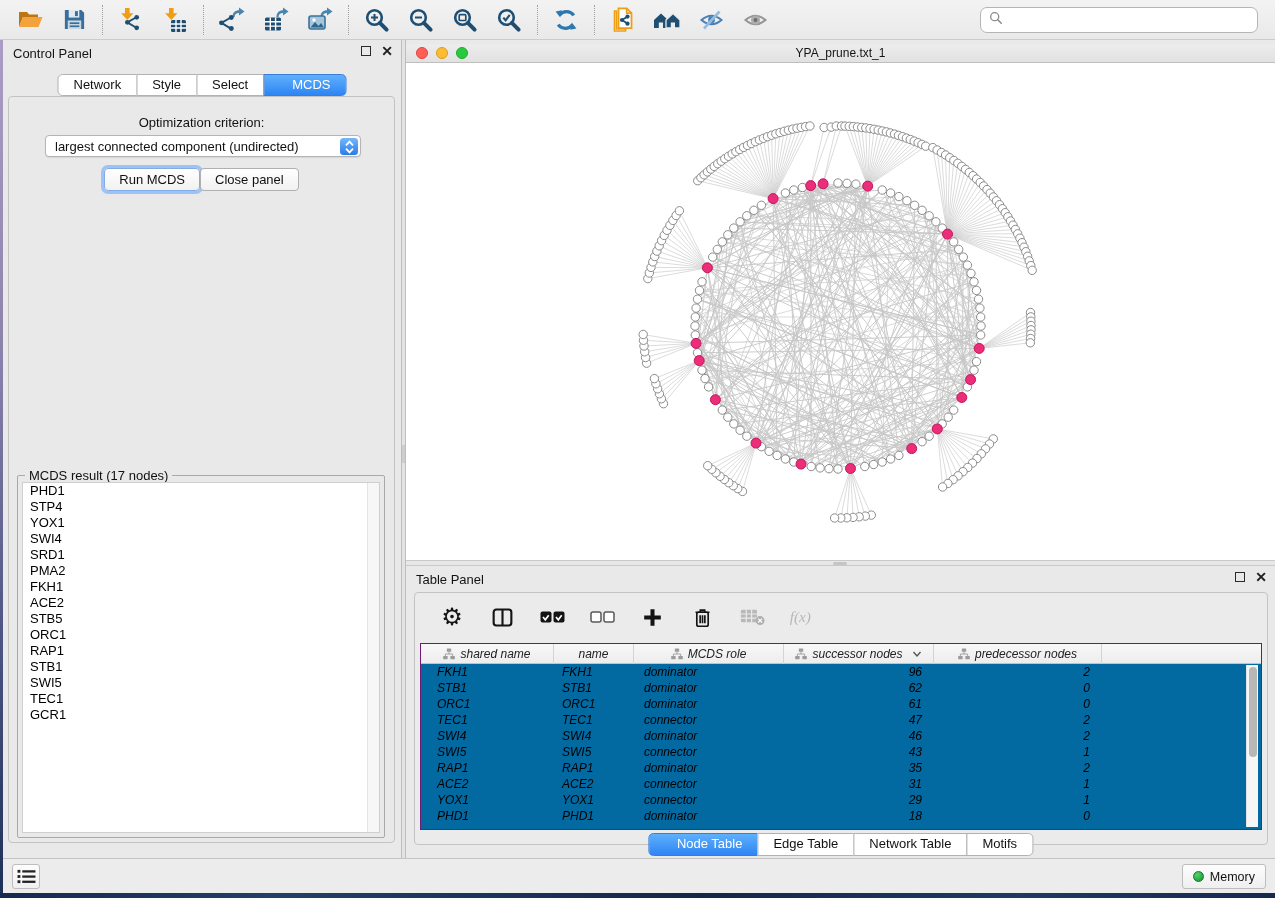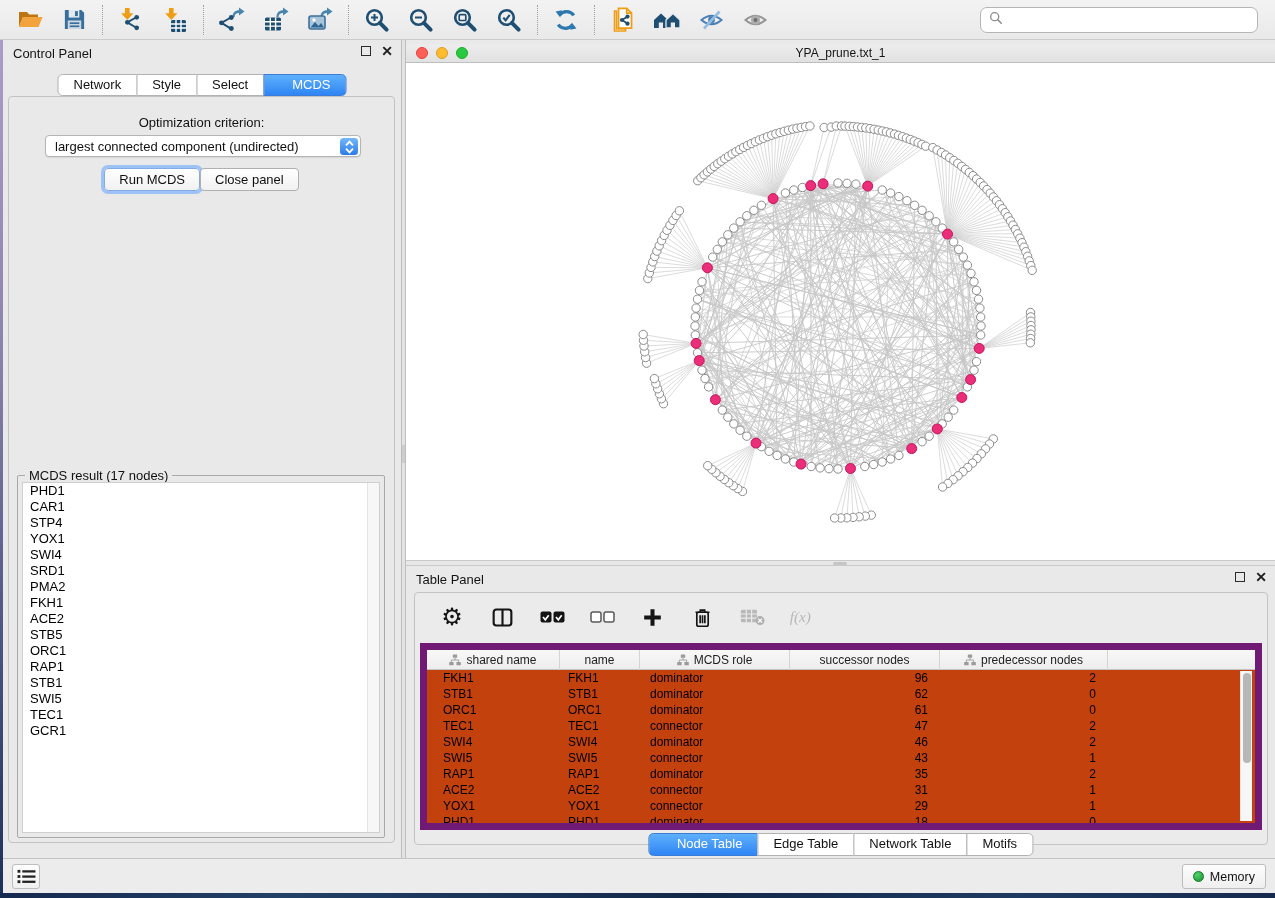--- a/index.html
+++ b/index.html
@@ -103,21 +103,21 @@
   #net-canvas { position:absolute; left:0; top:19px; width:869px; height:497px; background:#fff; }
   
   #table-panel { position:absolute; left:406px; top:566px; width:869px; height:292px; background:#e9e9e9; }
   #browser {
     position:absolute; left:8px; top:26px; right:7px; bottom:13px;
     border:1px solid #c3c3c3; border-radius:4px; background:#ebebeb;
   }
   #tbl-toolbar { height:48px; display:flex; align-items:center; gap:24px; padding-left:24px; }
   .tt-btn { display:flex; align-items:center; justify-content:center; width:26px; height:26px; }
   .tt-btn.disabled { opacity:.9; }
-  #table-wrap { position:absolute; left:5px; right:5px; top:50px; bottom:14px; background:#c2410c; border:7px solid #701a75; overflow:hidden; }
+  #table-wrap { position:absolute; left:5px; right:5px; top:50px; bottom:14px; background:#0369a1; border:1px solid #701a75; overflow:hidden;font-style:italic; }
   #thead { display:flex; height:20px; background:linear-gradient(#f8f8f8,#ededed); border-bottom:1px solid #c2c2c2; }
   .th {
     display:flex; align-items:center; justify-content:center; gap:5px;
     font-size:12px; color:#222; border-right:1px solid #d4d4d4; height:20px;
   }
   #tbody .tr { display:flex; height:16px; }
   .td { font-size:12px; color:#000; line-height:16px; white-space:nowrap; overflow:hidden; }
   .td.left1 { padding-left:16px; }
   .td.left2 { padding-left:8px; }
   .td.left3 { padding-left:10px; }
@@ -331,21 +331,20 @@
     </div>
     <div id="ctrl-buttons">
       <button class="mac-btn focused">Run MCDS</button>
       <button class="mac-btn">Close panel</button>
     </div>
     <div id="result-group">
       <span id="result-legend">MCDS result (17 nodes)</span>
       <div id="result-list">
         <div id="result-items">
             <div class="list-item">PHD1</div>
-            <div class="list-item">CAR1</div>
             <div class="list-item">STP4</div>
             <div class="list-item">YOX1</div>
             <div class="list-item">SWI4</div>
             <div class="list-item">SRD1</div>
             <div class="list-item">PMA2</div>
             <div class="list-item">FKH1</div>
             <div class="list-item">ACE2</div>
             <div class="list-item">STB5</div>
             <div class="list-item">ORC1</div>
             <div class="list-item">RAP1</div>
@@ -1164,21 +1163,21 @@
             <svg width="12" height="12" viewBox="0 0 12 12">
               <g fill="#9b9b9b">
                 <rect x="3.8" y="0.4" width="4.4" height="3.4" rx="0.5"></rect>
                 <rect x="0.2" y="7.9" width="4.4" height="3.4" rx="0.5"></rect>
                 <rect x="7.4" y="7.9" width="4.4" height="3.4" rx="0.5"></rect>
               </g>
               <path d="M6 3.8 v2.2 M2.4 7.9 V6 h7.2 v1.9" stroke="#9b9b9b" fill="none" stroke-width="0.9"></path>
             </svg>
             <span>MCDS role</span>
           </div>
-          <div class="th" style="width: 150px; flex-direction: column;">
+          <div class="th" style="width: 150px;">
             <svg width="12" height="12" viewBox="0 0 12 12">
               <g fill="#9b9b9b">
                 <rect x="3.8" y="0.4" width="4.4" height="3.4" rx="0.5"></rect>
                 <rect x="0.2" y="7.9" width="4.4" height="3.4" rx="0.5"></rect>
                 <rect x="7.4" y="7.9" width="4.4" height="3.4" rx="0.5"></rect>
               </g>
               <path d="M6 3.8 v2.2 M2.4 7.9 V6 h7.2 v1.9" stroke="#9b9b9b" fill="none" stroke-width="0.9"></path>
             </svg>
             <span>successor nodes</span>
             <svg width="10" height="8" viewBox="0 0 10 8" style="margin-left:4px">

